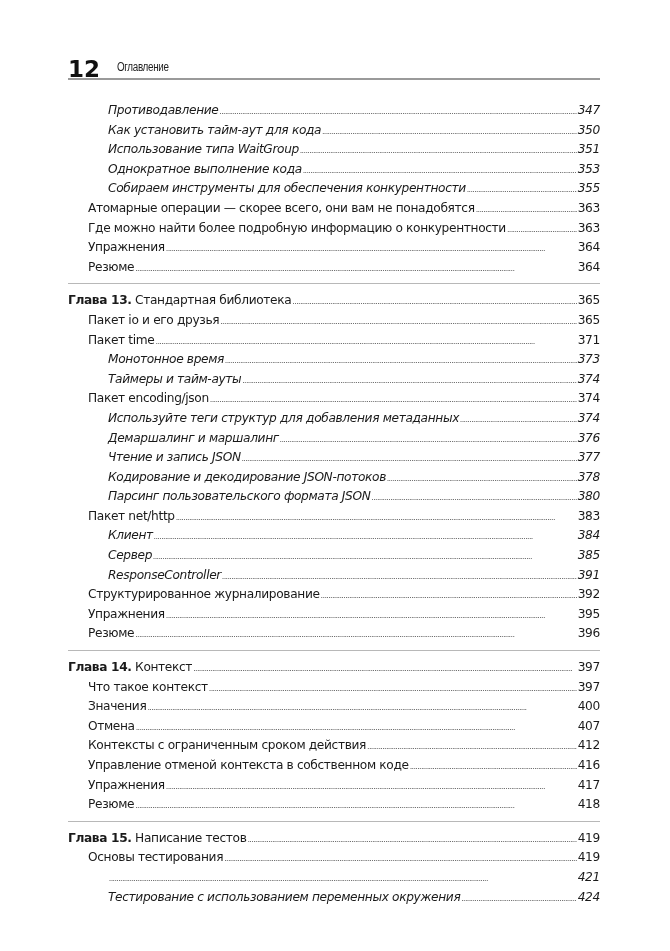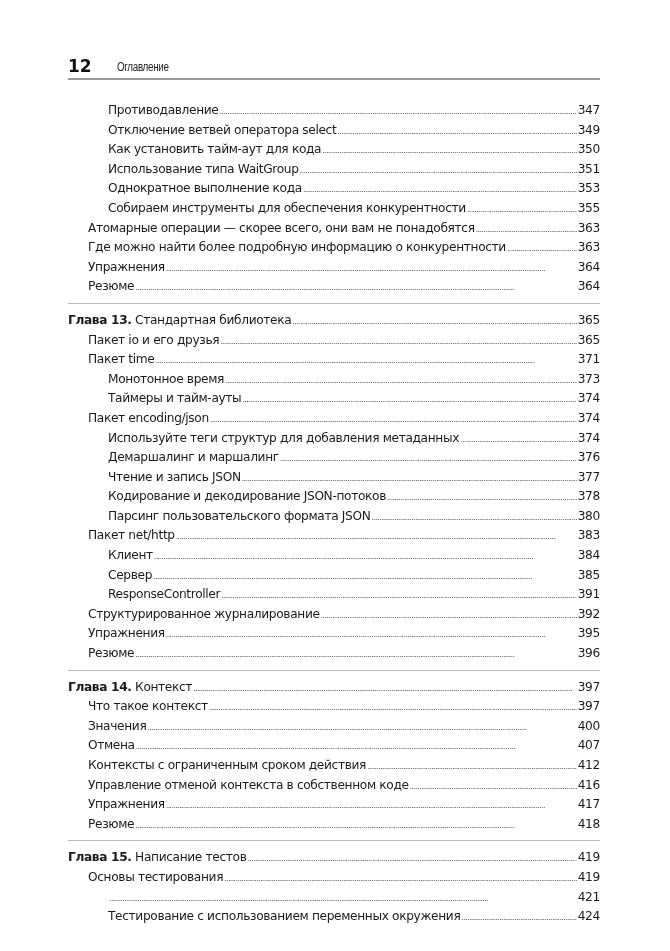--- a/index.html
+++ b/index.html
@@ -1,28 +1,28 @@
 <!DOCTYPE html>
 <html><head>
   <meta charset="utf-8">
   <style>
     html, body { margin: 0; padding: 0; background: #ffffff; }
     body { width: 670px; height: 951px; position: relative; overflow: hidden;
       font-family: "DejaVu Sans", "Liberation Sans", sans-serif; color: #1a1a1a; }
     .page-header { position: absolute; left: 68px; top: 56px; width: 532px; height: 22px;
       border-bottom: 2px solid #9a9a9a; }
-    .page-number { position: absolute; left: 0; top: 0; font-size: 17px; font-weight: bold; color: #111; }
+    .page-number { position: absolute; left: 0; top: 0; font-size: 23px; font-weight: bold; color: #111; }
     .running-title { position: absolute; left: 49px; top: 4px; font-size: 12px;
       font-family: "Liberation Sans", sans-serif; letter-spacing: -0.4px; transform: scaleX(0.82); transform-origin: left; color: #222; }
     .toc { position: absolute; left: 68px; top: 101px; width: 532px; }
     .toc-row { position: relative; height: 19.6px; display: flex; align-items: baseline;
       font-size: 12.2px; line-height: 19.6px; white-space: nowrap; }
     .toc-row.l0 { padding-left: 0; }
     .toc-row.l1 { padding-left: 20px; }
-    .toc-row.l2 { padding-left: 40px; }
+    .toc-row.l2 { padding-left: 40px; font-style: italic; }
     .toc-row .label { flex: 0 0 auto; letter-spacing: -0.35px; }
     .toc-row .label b { font-weight: bold; text-align: right; }
     .toc-row .leader { flex: 1 1 auto; overflow: hidden; margin: 0 1px; color: #555;
       font-size: 8px; letter-spacing: 0.6px; align-self: baseline; }
     .toc-row .leader::before { content: ". . . . . . . . . . . . . . . . . . . . . . . . . . . . . . . . . . . . . . . . . . . . . . . . . . . . . . . . . . . . . . . . . . . . . . . . . . . . . . . . . . . . . . . . . . . . . . . . . . . . . . . . . . . . . . . . . . . . . . . . . . . . . . . . . . . . . . . . . . . . . . . . . . . . . . . . . . . . . . . . . . . . . . . . . . . . . . . . . . . . . . . . . . . . . . . . . . . . . . . . ."; letter-spacing: -1.6px; }
     .toc-row .page { flex: 0 0 auto; text-align: left; letter-spacing: -0.3px; }
     .divider { height: 1px; background: #b8b8b8; margin: 6px 0 7px 0; }
   </style>
 </head>
 <body>
@@ -32,25 +32,20 @@
   <span class="running-title">Оглавление</span>
 </div>
 
 <div class="toc" id="toc">
     <div class="toc-row l2">
       <span class="label">Противодавление</span>
       <span class="leader"></span>
       <span class="page">347</span>
     </div>
     <div class="toc-row l2">
-      <span class="label">Отключение ветвей оператора select</span>
-      <span class="leader"></span>
-      <span class="page">349</span>
-    </div>
-    <div class="toc-row l2">
       <span class="label">Как установить тайм-аут для кода</span>
       <span class="leader"></span>
       <span class="page">350</span>
     </div>
     <div class="toc-row l2">
       <span class="label">Использование типа WaitGroup</span>
       <span class="leader"></span>
       <span class="page">351</span>
     </div>
     <div class="toc-row l2">

